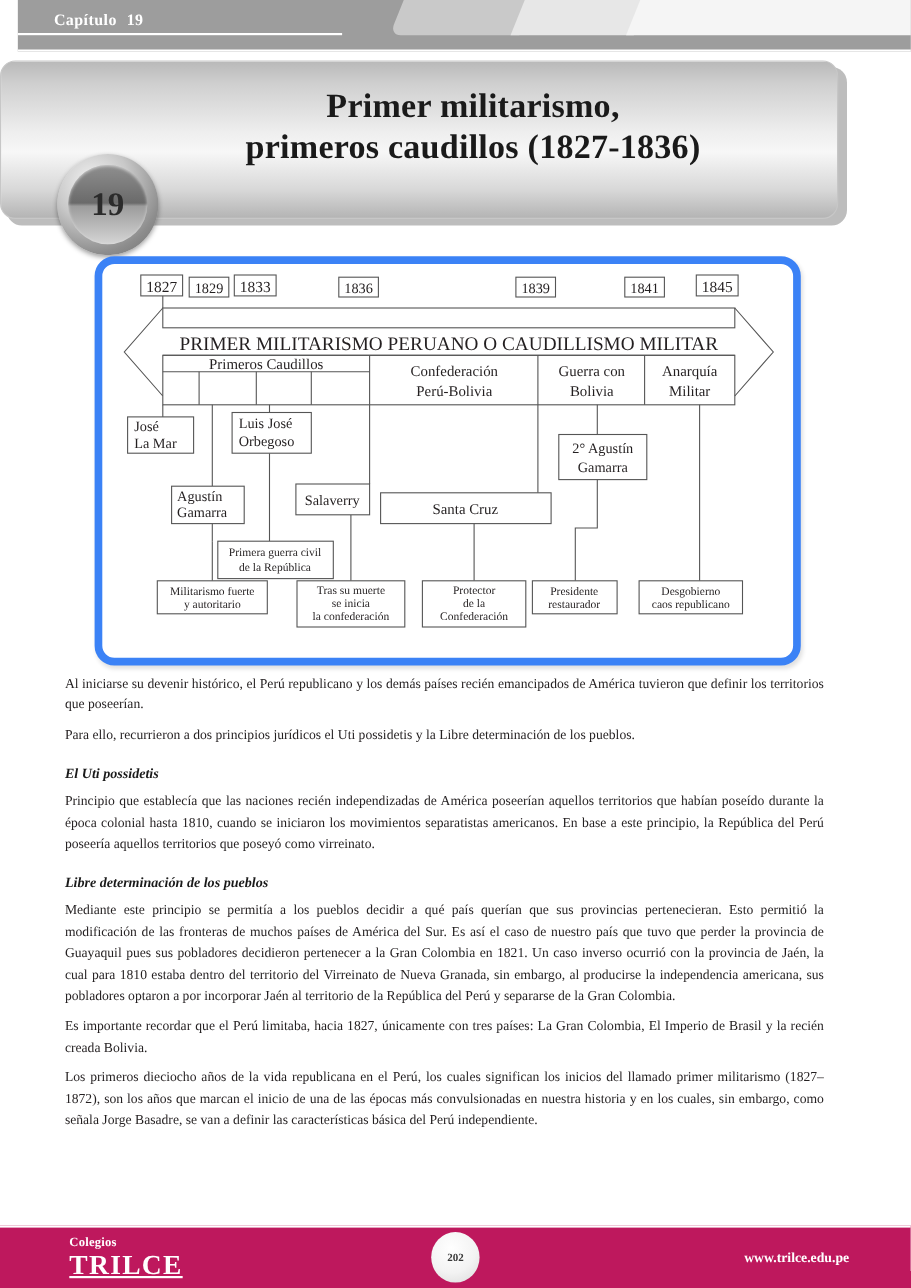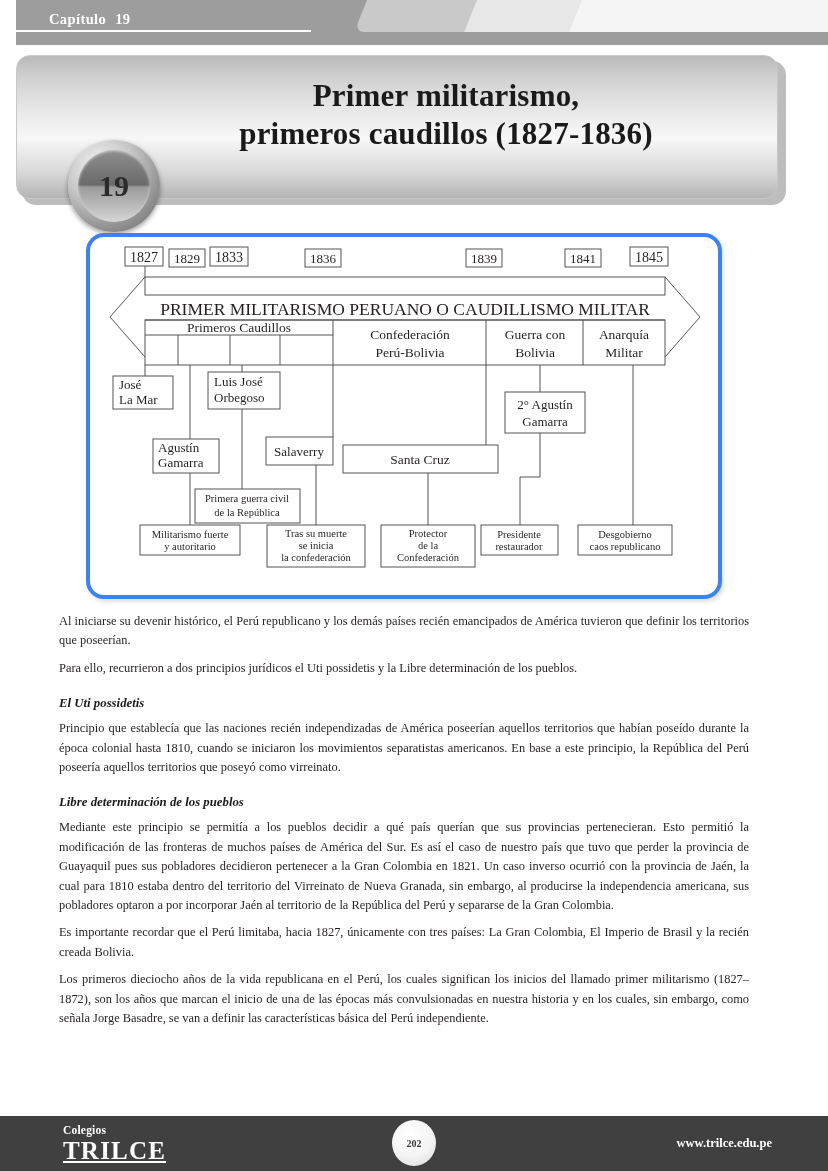--- a/index.html
+++ b/index.html
@@ -21,56 +21,56 @@
     background:#e7e7e7;transform:skewX(-22deg);}
   .hdr-slant-c{position:absolute;top:-2px;left:560px;width:300px;height:34px;
     background:#f5f5f5;transform:skewX(-22deg);}
   .hdr-rule{position:absolute;left:0;top:30px;width:295px;height:2px;background:#ffffff;}
   .hdr-title{position:absolute;left:33px;top:11px;font-family:"Liberation Serif",serif;
     font-weight:bold;font-size:14.5px;color:#ffffff;letter-spacing:.4px;}
   .hdr-title .num{margin-left:9px;}
   .hdr-under{position:absolute;left:0;top:45px;width:828px;height:2px;background:#ffffff;}
 
   
-  .plaque-wrap{position:absolute;left:0px;top:55px;width:770px;height:128px;margin-left:16px;}
+  .plaque-wrap{position:absolute;left:0px;top:55px;width:770px;height:128px;}
   .plaque-shadow{position:absolute;left:6px;top:6px;width:764px;height:144px;
     background:#bdbdbd;border-radius:14px;}
   .plaque{position:absolute;left:0px;top:0px;width:760px;height:142px;border-radius:14px;
     background:linear-gradient(to bottom,#b9b9b9 0%,#cfcfcf 14%,#eeeeee 45%,#f7f7f7 58%,#d8d8d8 82%,#b4b4b4 100%);
     border:1px solid #c7c7c7;}
   .plaque-title{position:absolute;left:120px;top:22px;width:620px;text-align:center;
     font-family:"Liberation Serif",serif;font-weight:bold;font-size:31px;line-height:38px;
     color:#1a1a1a;letter-spacing:.2px;}
   .badge{position:absolute;left:52px;top:85px;width:92px;height:92px;border-radius:50%;
     background:radial-gradient(circle at 34% 28%, #f2f2f2 0%, #c8c8c8 38%, #8d8d8d 72%, #6d6d6d 100%);
     box-shadow:0 2px 5px rgba(0,0,0,.38);display:flex;align-items:center;justify-content:center;}
   .badge-inner{width:72px;height:72px;border-radius:50%;
     background:linear-gradient(to bottom,#8f8f8f 0%,#6a6a6a 48%,#9c9c9c 52%,#d5d5d5 100%);
     display:flex;align-items:center;justify-content:center;
     box-shadow:inset 0 1px 3px rgba(255,255,255,.6);}
   .badge-num{font-family:"Liberation Serif",serif;font-weight:bold;font-size:30px;color:#2b2b2b;}
 
   
   .diagram{position:absolute;left:86px;top:233px;width:628px;height:358px;
-    background:#ffffff;border:4px solid #3b82f6;border-radius:18px;
+    background:#ffffff;border:7px solid #3b82f6;border-radius:18px;
     box-shadow:2px 3px 4px rgba(0,0,0,.12);}
   .dg{position:absolute;left:0;top:0;width:628px;height:358px;}
   .dg text{font-family:"Liberation Serif",serif;fill:#231f20;}
 
   
   .content{position:absolute;left:59px;top:612px;width:690px;}
   h2.sect{font-family:"Liberation Sans",sans-serif;font-weight:bold;font-size:14.5px;
     margin:0 0 12px 0;color:#1a1a1a;letter-spacing:.1px;}
   h3.sub{font-family:"Liberation Serif",serif;font-weight:bold;font-style:italic;
     font-size:12.8px;margin:18px 0 8px 0;color:#1a1a1a;}
   p.para{font-family:"Liberation Serif",serif;font-size:12.4px;line-height:19.4px;
     margin:0 0 8px 0;text-align:justify;color:#231f20;}
 
   
-  .footer{position:absolute;left:0;top:1114px;width:828px;height:57px;background:#404040;}
+  .footer{position:absolute;left:0;top:1114px;width:828px;height:57px;background:#be185d;}
   .foot-rule{position:absolute;left:0;top:0;width:828px;height:2px;background:#ffffff;}
   .brand{position:absolute;left:63px;top:10px;color:#ffffff;font-family:"Liberation Serif",serif;}
   .brand-top{font-size:11.5px;font-weight:bold;letter-spacing:.2px;line-height:13px;}
   .brand-main{font-size:25px;font-weight:bold;letter-spacing:1.2px;line-height:27px;text-decoration:underline;}
   .pagenum{position:absolute;left:392px;top:6px;width:44px;height:46px;border-radius:50%;
     background:radial-gradient(circle at 42% 32%, #ffffff 0%, #f3f3f3 55%, #d9d9d9 100%);
     display:flex;align-items:center;justify-content:center;
     font-family:"Liberation Serif",serif;font-weight:bold;font-size:10px;color:#3a3a3a;}
   .weburl{position:absolute;right:56px;top:22px;color:#ffffff;font-family:"Liberation Serif",serif;
     font-weight:bold;font-size:12.5px;margin-left:40px;}

